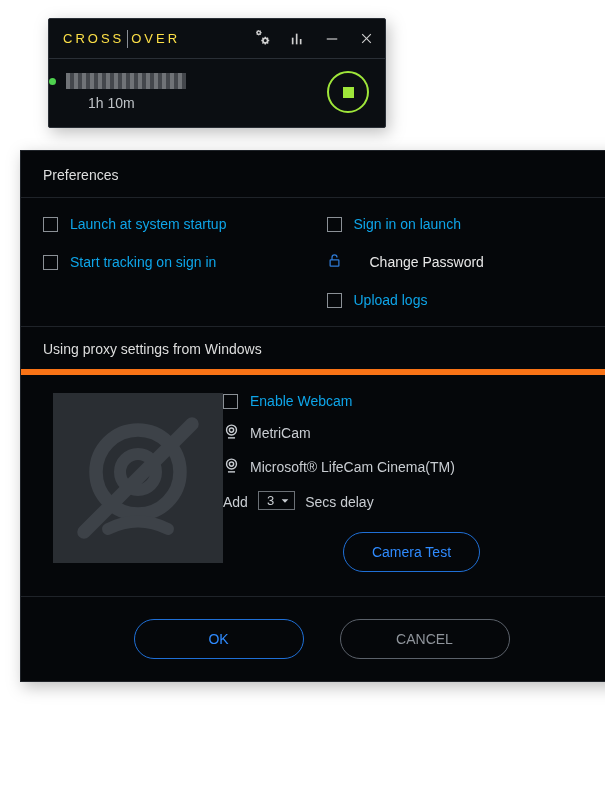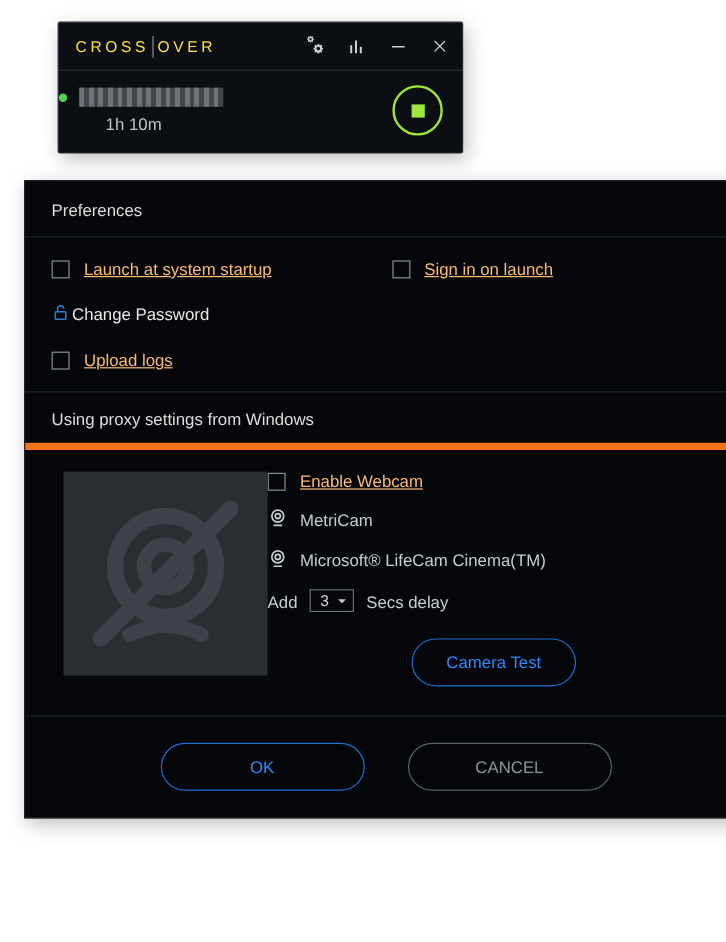--- a/index.html
+++ b/index.html
@@ -99,28 +99,28 @@
   }
   .two-col {
     display: grid;
     grid-template-columns: 1fr 1fr;
     row-gap: 20px;
     column-gap: 10px;
     align-items: center;
   }
   .chk {
     display: flex; align-items: center; gap: 12px;
-    color: #fdba74; font-size: 14px; cursor: pointer; text-decoration: underline;
+    color: #0ea5e9; font-size: 14px; cursor: pointer;
   }
   .chk .box {
     width: 15px; height: 15px; border: 1.5px solid #8b9096;
     display: inline-block;
   }
   .link-row {
-    display: flex; align-items: center; gap: 2px;
+    display: flex; align-items: center; gap: 28px;
     color: #e8e8e8; font-size: 14px; cursor: pointer;
   }
   .lock-icon { color: #2f7bd6; }
 
   .section-head {
     padding: 14px 22px 12px 22px;
     color: #dedede; font-size: 14px;
     border-bottom: 6px solid #f97316;
   }
   .webcam-row {
@@ -214,20 +214,24 @@
   <div class="panel-title">Preferences</div>
 
   <div class="group two-col">
     <label class="chk">
       <span class="box"></span>
       <span>Launch at system startup</span>
     </label>
     <label class="chk">
       <span class="box"></span>
       <span>Sign in on launch</span>
+    </label>
+    <label class="chk">
+      <span class="box"></span>
+      <span>Start tracking on sign in</span>
     </label>
     <div class="link-row">
       <span class="lock-icon">
         <svg width="15" height="17" viewBox="0 0 24 24" fill="none" stroke="#2f7bd6" stroke-width="2">
             <rect x="5" y="11" width="14" height="10" rx="1"></rect>
             <path d="M8 11V7a4 4 0 0 1 8 0"></path>
           </svg>
       </span>
       <span>Change Password</span>
     </div>

